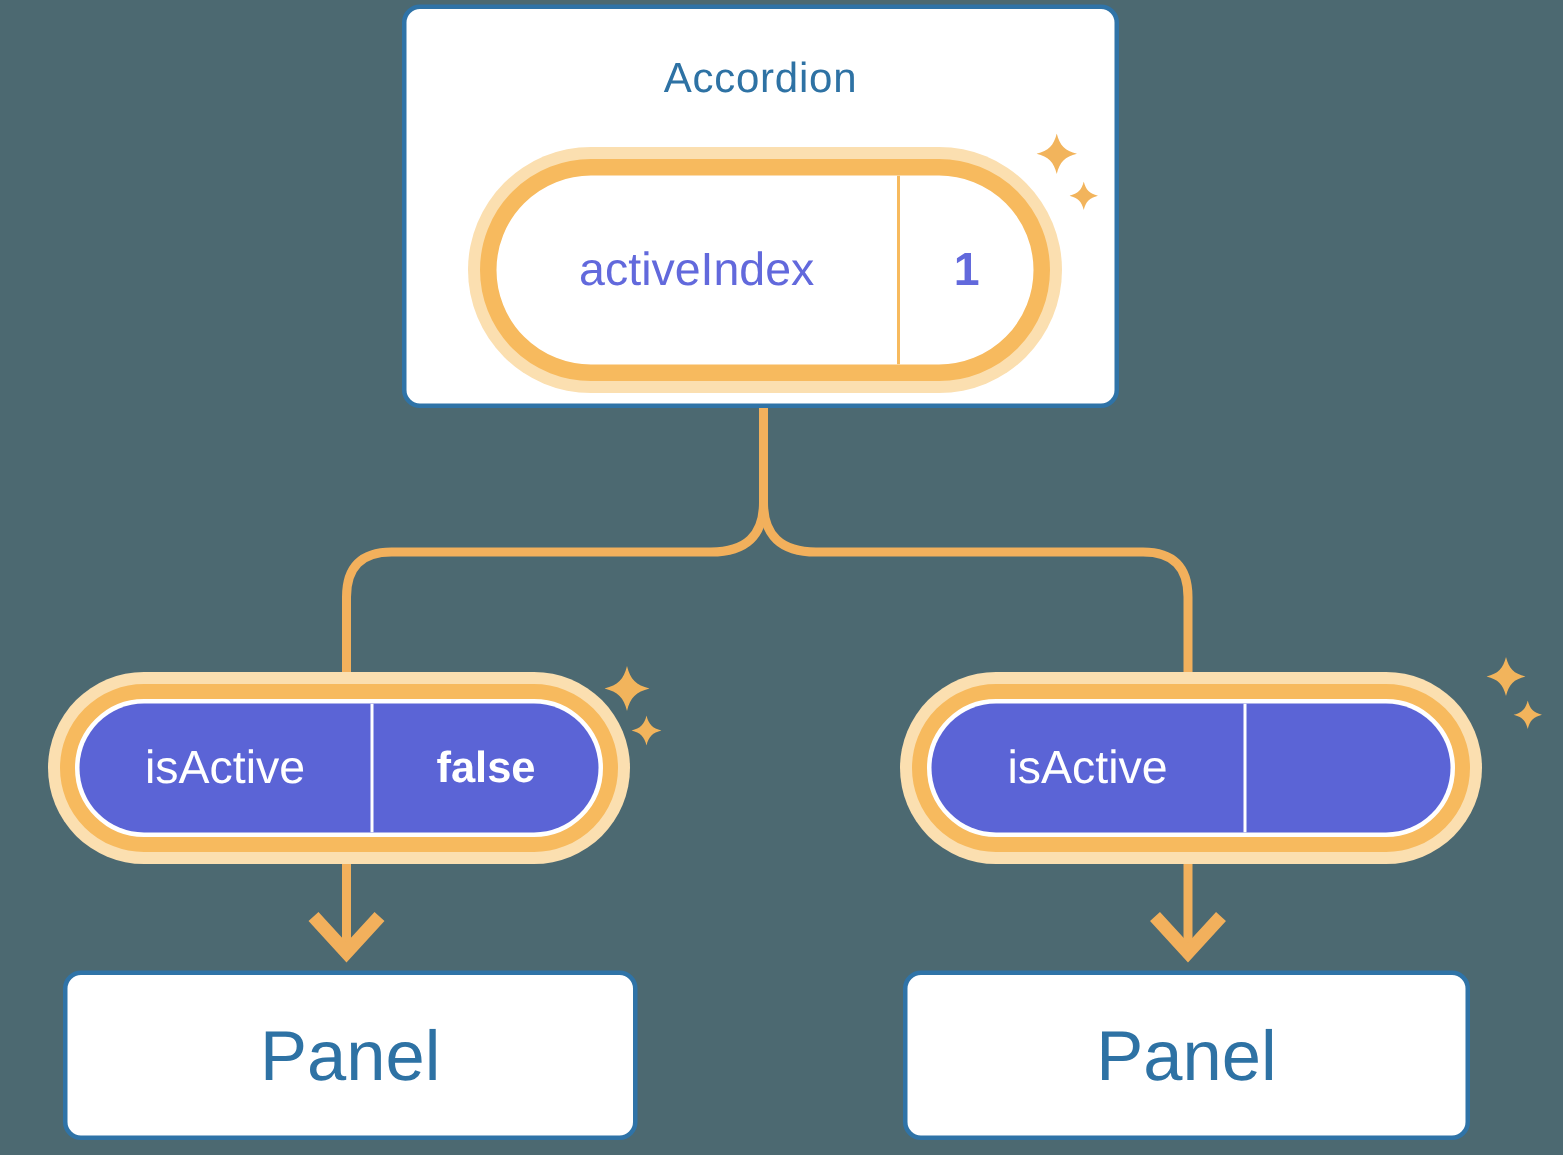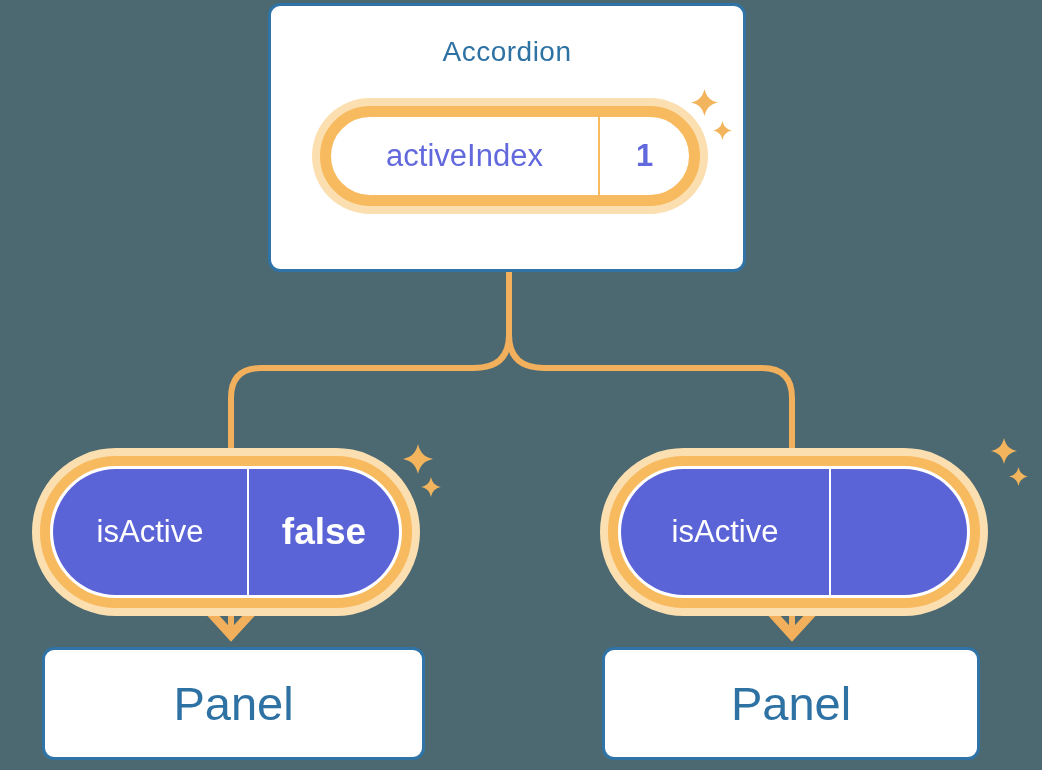--- a/index.html
+++ b/index.html
@@ -21,59 +21,59 @@
     z-index:1;
   }
   .accordion-card{left:268px;top:3px;width:478px;height:269px;}
   .card-title{
     position:absolute;left:0;right:0;top:30px;text-align:center;
     font-size:28px;color:#2E72A4;letter-spacing:.5px;
   }
 
   
   .state-pill{
-    position:absolute;left:49px;top:100px;width:380px;height:100px;
+    position:absolute;left:49px;top:100px;width:380px;height:148px;
     box-sizing:border-box;background:#FFFFFF;
     border:11px solid #F7BA5E;border-radius:999px;
     box-shadow:0 0 0 8px #FBDFB0;
     display:flex;align-items:stretch;overflow:hidden;
   }
   .state-name{
     flex:0 0 267px;display:flex;align-items:center;justify-content:center;
     font-size:31px;color:#6269DC;
   }
   .divider-orange{width:2px;background:#F7BA5E;}
   .state-value{
     flex:1;display:flex;align-items:center;justify-content:center;
     font-size:31px;font-weight:bold;color:#6269DC;
   }
 
   
   .prop-pill{
-    position:absolute;width:372px;height:152px;box-sizing:border-box;
+    position:absolute;width:372px;height:112px;box-sizing:border-box;
     background:#FFFFFF;border:10px solid #F7BA5E;border-radius:999px;
     box-shadow:0 0 0 8px #FBDFB0;
     padding:3px;display:flex;z-index:2;
   }
   .prop-pill.left{left:40px;top:456px;}
   .prop-pill.right{left:608px;top:456px;}
   .prop-inner{
     flex:1;background:#5B64D6;border-radius:999px;
     display:flex;align-items:stretch;overflow:hidden;
   }
   .prop-name{
     display:flex;align-items:center;justify-content:center;
     font-size:31px;color:#FFFFFF;
   }
   .prop-pill.left  .prop-name{flex:0 0 194px;}
   .prop-pill.right .prop-name{flex:0 0 208px;}
   .divider-white{width:2px;background:#FFFFFF;}
   .prop-value{
     flex:1;display:flex;align-items:center;justify-content:center;
-    font-size:37px;font-weight:bold;color:#FFFFFF;
+    font-size:29px;font-weight:bold;color:#FFFFFF;
   }
 
   
   .panel-card{
     display:flex;align-items:center;justify-content:center;
     font-size:47px;color:#2E72A4;
   }
   .panel-card.left{left:42px;top:647px;width:383px;height:113px;}
   .panel-card.right{left:602px;top:647px;width:378px;height:113px;}
 

